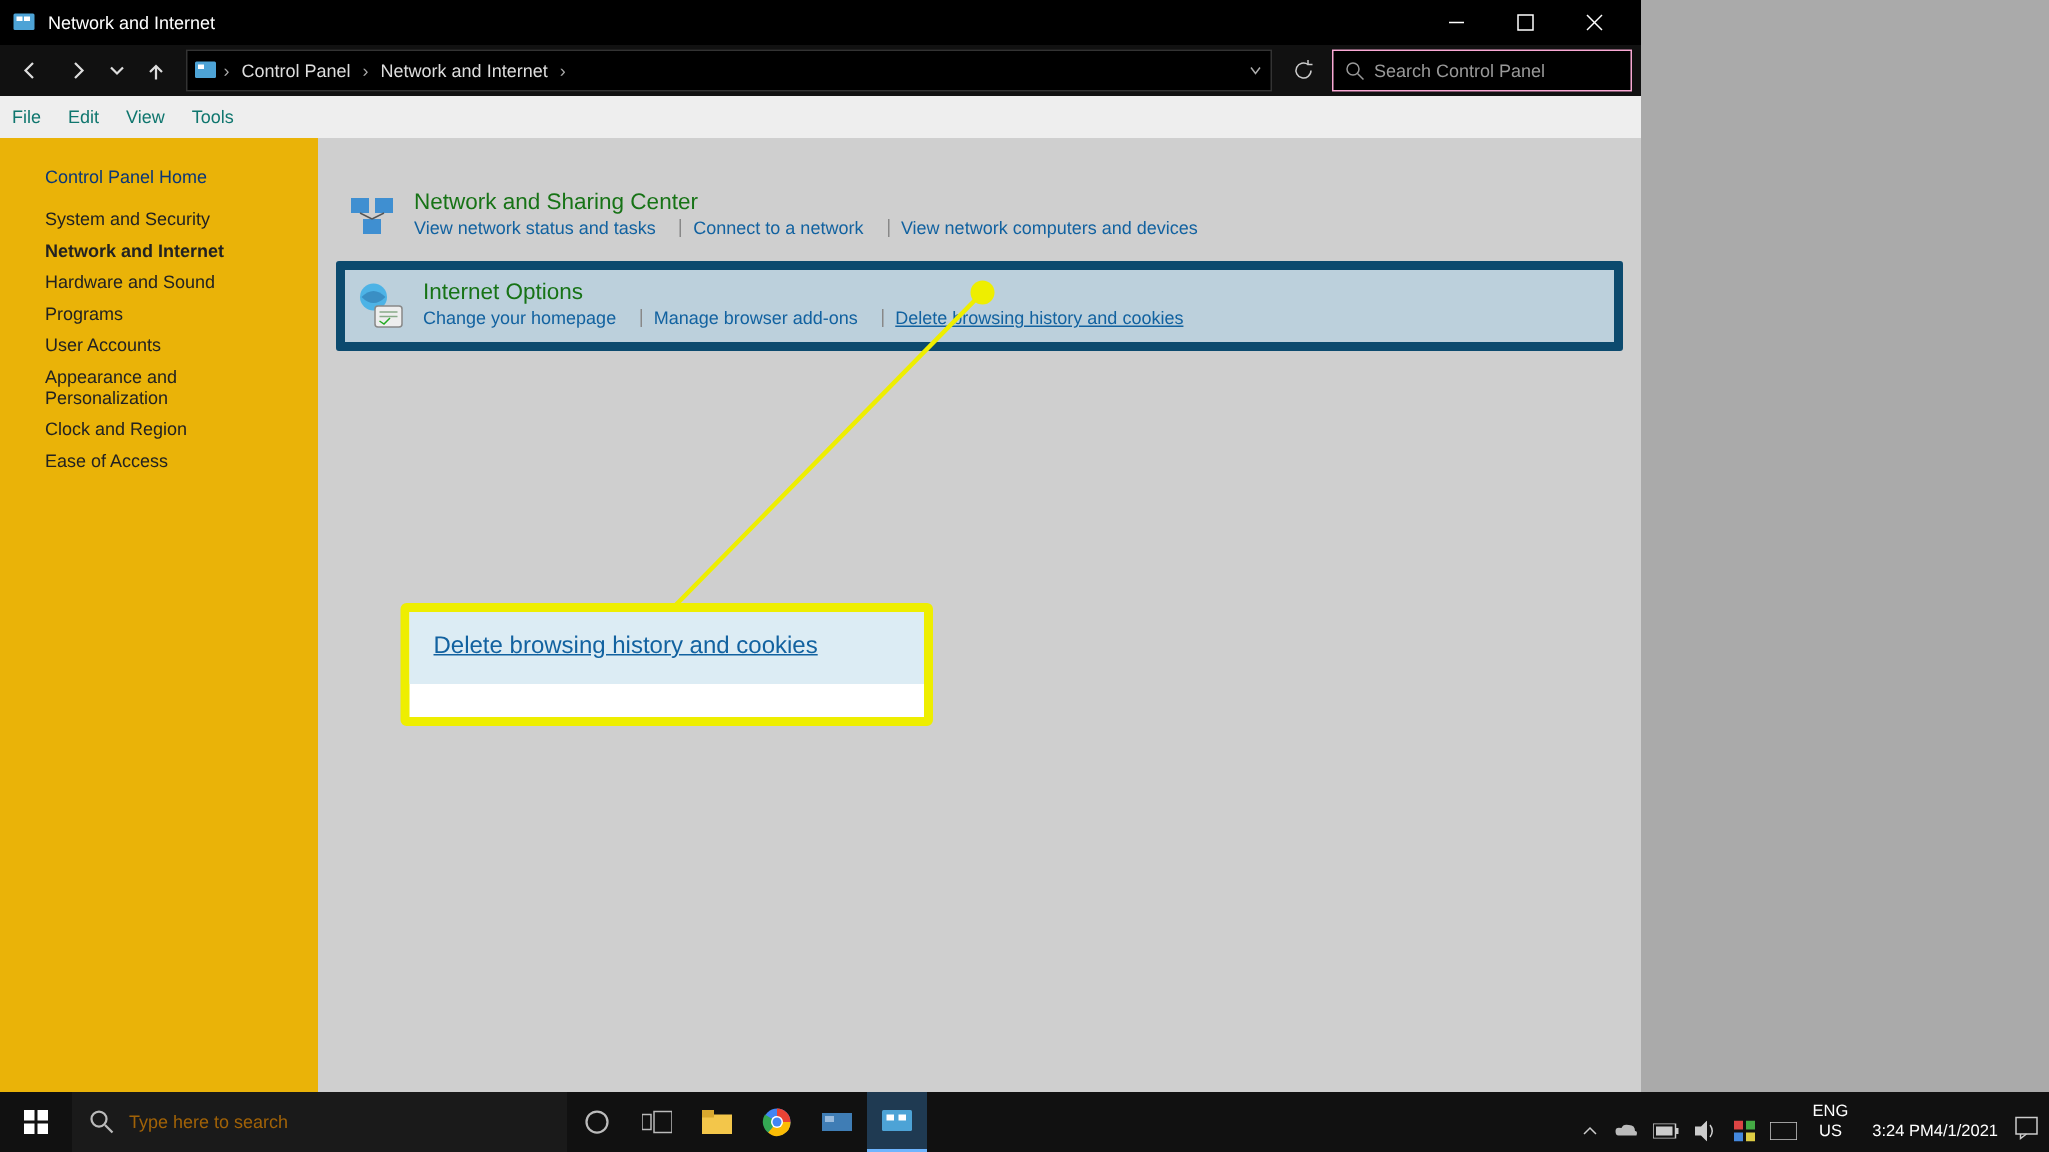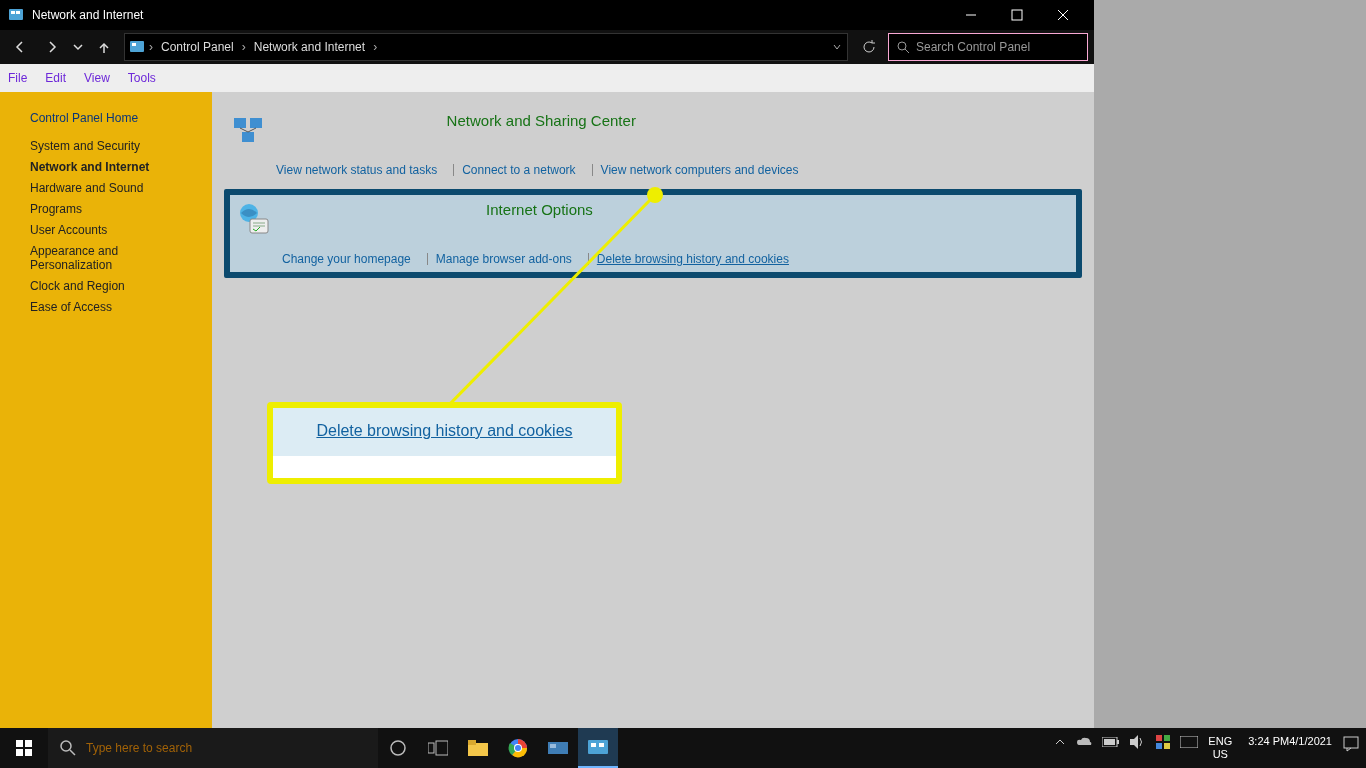--- a/index.html
+++ b/index.html
@@ -12,54 +12,54 @@
 .titlebar-btn{width:46px;height:30px;display:flex;align-items:center;justify-content:center;color:#fff;}
 .titlebar-btn svg{width:12px;height:12px;stroke:#fff;stroke-width:1;fill:none;}
 .addrbar{height:34px;background:#111;display:flex;align-items:center;padding:0 6px;gap:4px;}
 .navbtn{width:28px;height:28px;display:flex;align-items:center;justify-content:center;}
 .navbtn svg{width:14px;height:14px;stroke:#ddd;stroke-width:1.5;fill:none;}
 .breadcrumbs{flex:1;height:28px;border:1px solid #333;background:#000;display:flex;align-items:center;color:#ddd;font-size:12px;padding:0 4px;gap:4px;margin:0 2px;}
 .bc-sep{color:#aaa;}
 .bc-item{padding:2px 4px;}
 .addrbar .refresh{width:30px;height:28px;display:flex;align-items:center;justify-content:center;}
 .searchbox{width:200px;height:28px;border:1px solid #f9a8d4;background:#000;display:flex;align-items:center;color:#999;font-size:12px;padding:0 8px;gap:6px;}
-.menuline{height:28px;background:#eee;display:flex;align-items:center;padding:0 8px;gap:18px;font-size:12px;color:#6d28d9;}
+.menuline{height:28px;background:#eee;display:flex;align-items:center;padding:0 8px;gap:18px;font-size:12px;color:#0f766e;}
 .content{display:flex;height:calc(100% - 92px);}
 .sidebar{width:212px;padding:12px 18px 16px 30px;font-size:12px;color:#222;background:#eab308;position:relative;}
 .sidebar div{margin:7px 0;cursor:default;}
 .sidebar .home{color:#0a3678;margin-bottom:14px;}
 .sidebar .active{font-weight:bold;}
 .sidebar::after{content:"";position:absolute;right:0;top:12px;bottom:0;border-right:0 solid transparent;}
-.main{flex:1;padding:14px 12px;position:relative;text-align:center;}
+.main{flex:1;padding:28px 12px;position:relative;}
 .category{display:flex;align-items:flex-start;gap:10px;padding:6px;margin-bottom:6px;border-radius:2px;}
 .category.highlight{background:#bcd0dc;border:6px solid #0c4a6e;}
 .cat-icon{width:36px;height:36px;flex-shrink:0;}
 .cat-body{display:flex;flex-direction:column;gap:2px;}
 .cat-title{color:#177316;font-size:15px;font-weight:500;}
-.links-row{display:flex;align-items:center;font-size:12px;margin-top:32px;}
+.links-row{display:flex;align-items:center;font-size:12px;}
 .links-row .lnk{color:#1262a0;padding:0 8px 0 0;}
 .links-row .lnk.first{padding-left:0;}
 .links-row .lnk.u{text-decoration:underline;}
 .links-row .sep{border-left:1px solid #888;height:12px;margin:0 8px;}
 
 .callout{position:absolute;left:55px;top:310px;width:355px;height:82px;border:6px solid #eeee00;background:#fff;border-radius:4px;z-index:5;}
 .callout .inner{background:#dcecf4;color:#1262a0;font-size:16px;padding:14px 16px 16px 16px;text-decoration:underline;}
 .dot{position:absolute;left:435px;top:95px;width:16px;height:16px;background:#eeee00;border-radius:50%;z-index:5;}
 
 .leader{position:absolute;left:232px;top:104px;width:214px;height:215px;z-index:4;}
 .leader line{stroke:#eeee00;stroke-width:3;}
 
 .taskbar{position:absolute;left:0;top:728px;width:1366px;height:40px;background:#111;display:flex;align-items:center;color:#fff;font-size:12px;justify-content:space-between;}
 .taskbar-left{display:flex;align-items:center;height:100%;}
 .start{width:48px;height:40px;display:flex;align-items:center;justify-content:center;}
 .start svg{fill:#fff;}
 .searchbar{width:330px;height:40px;background:#1a1a1a;display:flex;align-items:center;padding:0 12px;gap:10px;color:#a16207;}
 .tb-icon{width:40px;height:40px;display:flex;align-items:center;justify-content:center;}
 .tb-icon.hl{background:#1f3a52;border-bottom:2px solid #6fb5ff;}
-.taskbar-right{display:flex;align-items:flex-start;gap:10px;padding-right:6px;}
+.taskbar-right{display:flex;align-items:flex-end;gap:10px;padding-right:6px;}
 .tray{display:flex;align-items:center;gap:10px;}
 .clock{display:flex;flex-direction:row;align-items:flex-end;font-size:11px;line-height:13px;margin-left:6px;}
 .lang{display:flex;flex-direction:column;align-items:center;font-size:11px;line-height:13px;}
 .cat-icon svg{width:36px;height:36px;}
 </style>
 </head>
 <body>
 
 <div class="window">
 

